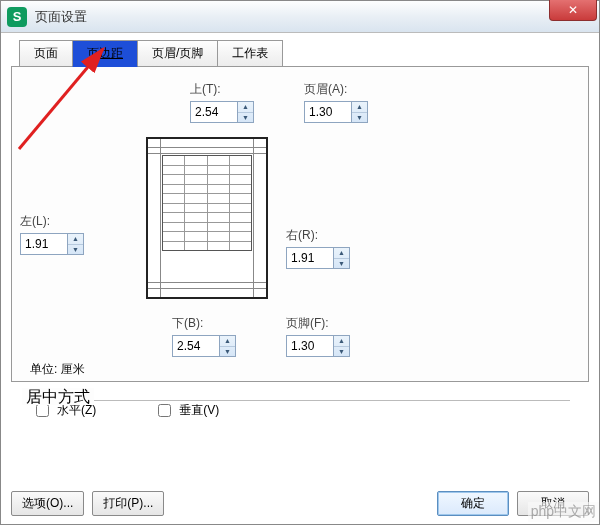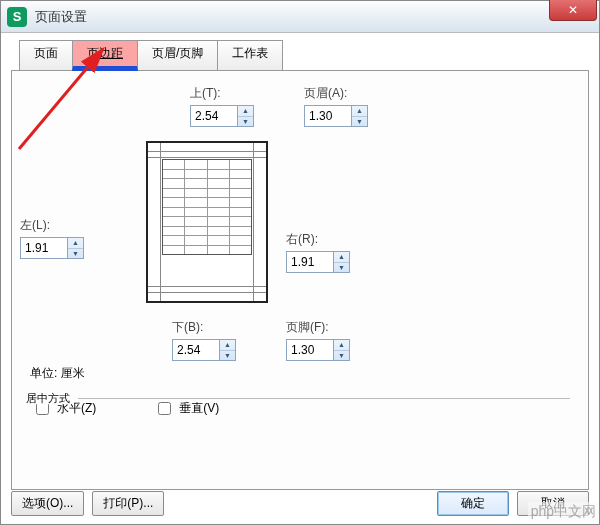--- a/index.html
+++ b/index.html
@@ -70,30 +70,30 @@
   }
   .tab {
     padding: 4px 14px;
     border: 1px solid #999;
     background: linear-gradient(to bottom, #fefefe, #ececec);
     margin-right: -1px;
     font-size: 12px;
     cursor: default;
   }
   .tab.active {
-    background: #fca5a5;
-    border-bottom: 5px solid #1d4ed8;
+    background: #1d4ed8;
+    border-bottom: 1px solid #1d4ed8;
     z-index: 2;
     position: relative;
     text-decoration: underline;
   }
   .tab-panel {
     border: 1px solid #999;
     background: #fdfdfd;
-    height: 420px;
+    height: 316px;
     padding: 10px 18px;
     position: relative;
   }
   .row {
     display: flex;
     align-items: flex-start;
   }
   .field {
     display: flex;
     flex-direction: column;
@@ -173,21 +173,21 @@
     left:18px;
     top:294px;
     font-size:12px;
   }
   .fieldset-center {
     position:absolute;
     left:10px; right:18px;
     top:320px;
   }
   .fieldset-center .legend {
-    font-size:11px;
+    font-size:16px;
     background:#fdfdfd;
     padding:0 4px;
     position:relative;
     top:0;
     left:0;
   }
   .fieldset-center .hr {
     border-top: 1px solid #bbb;
     margin-top: -8px;
     margin-left: 56px;

